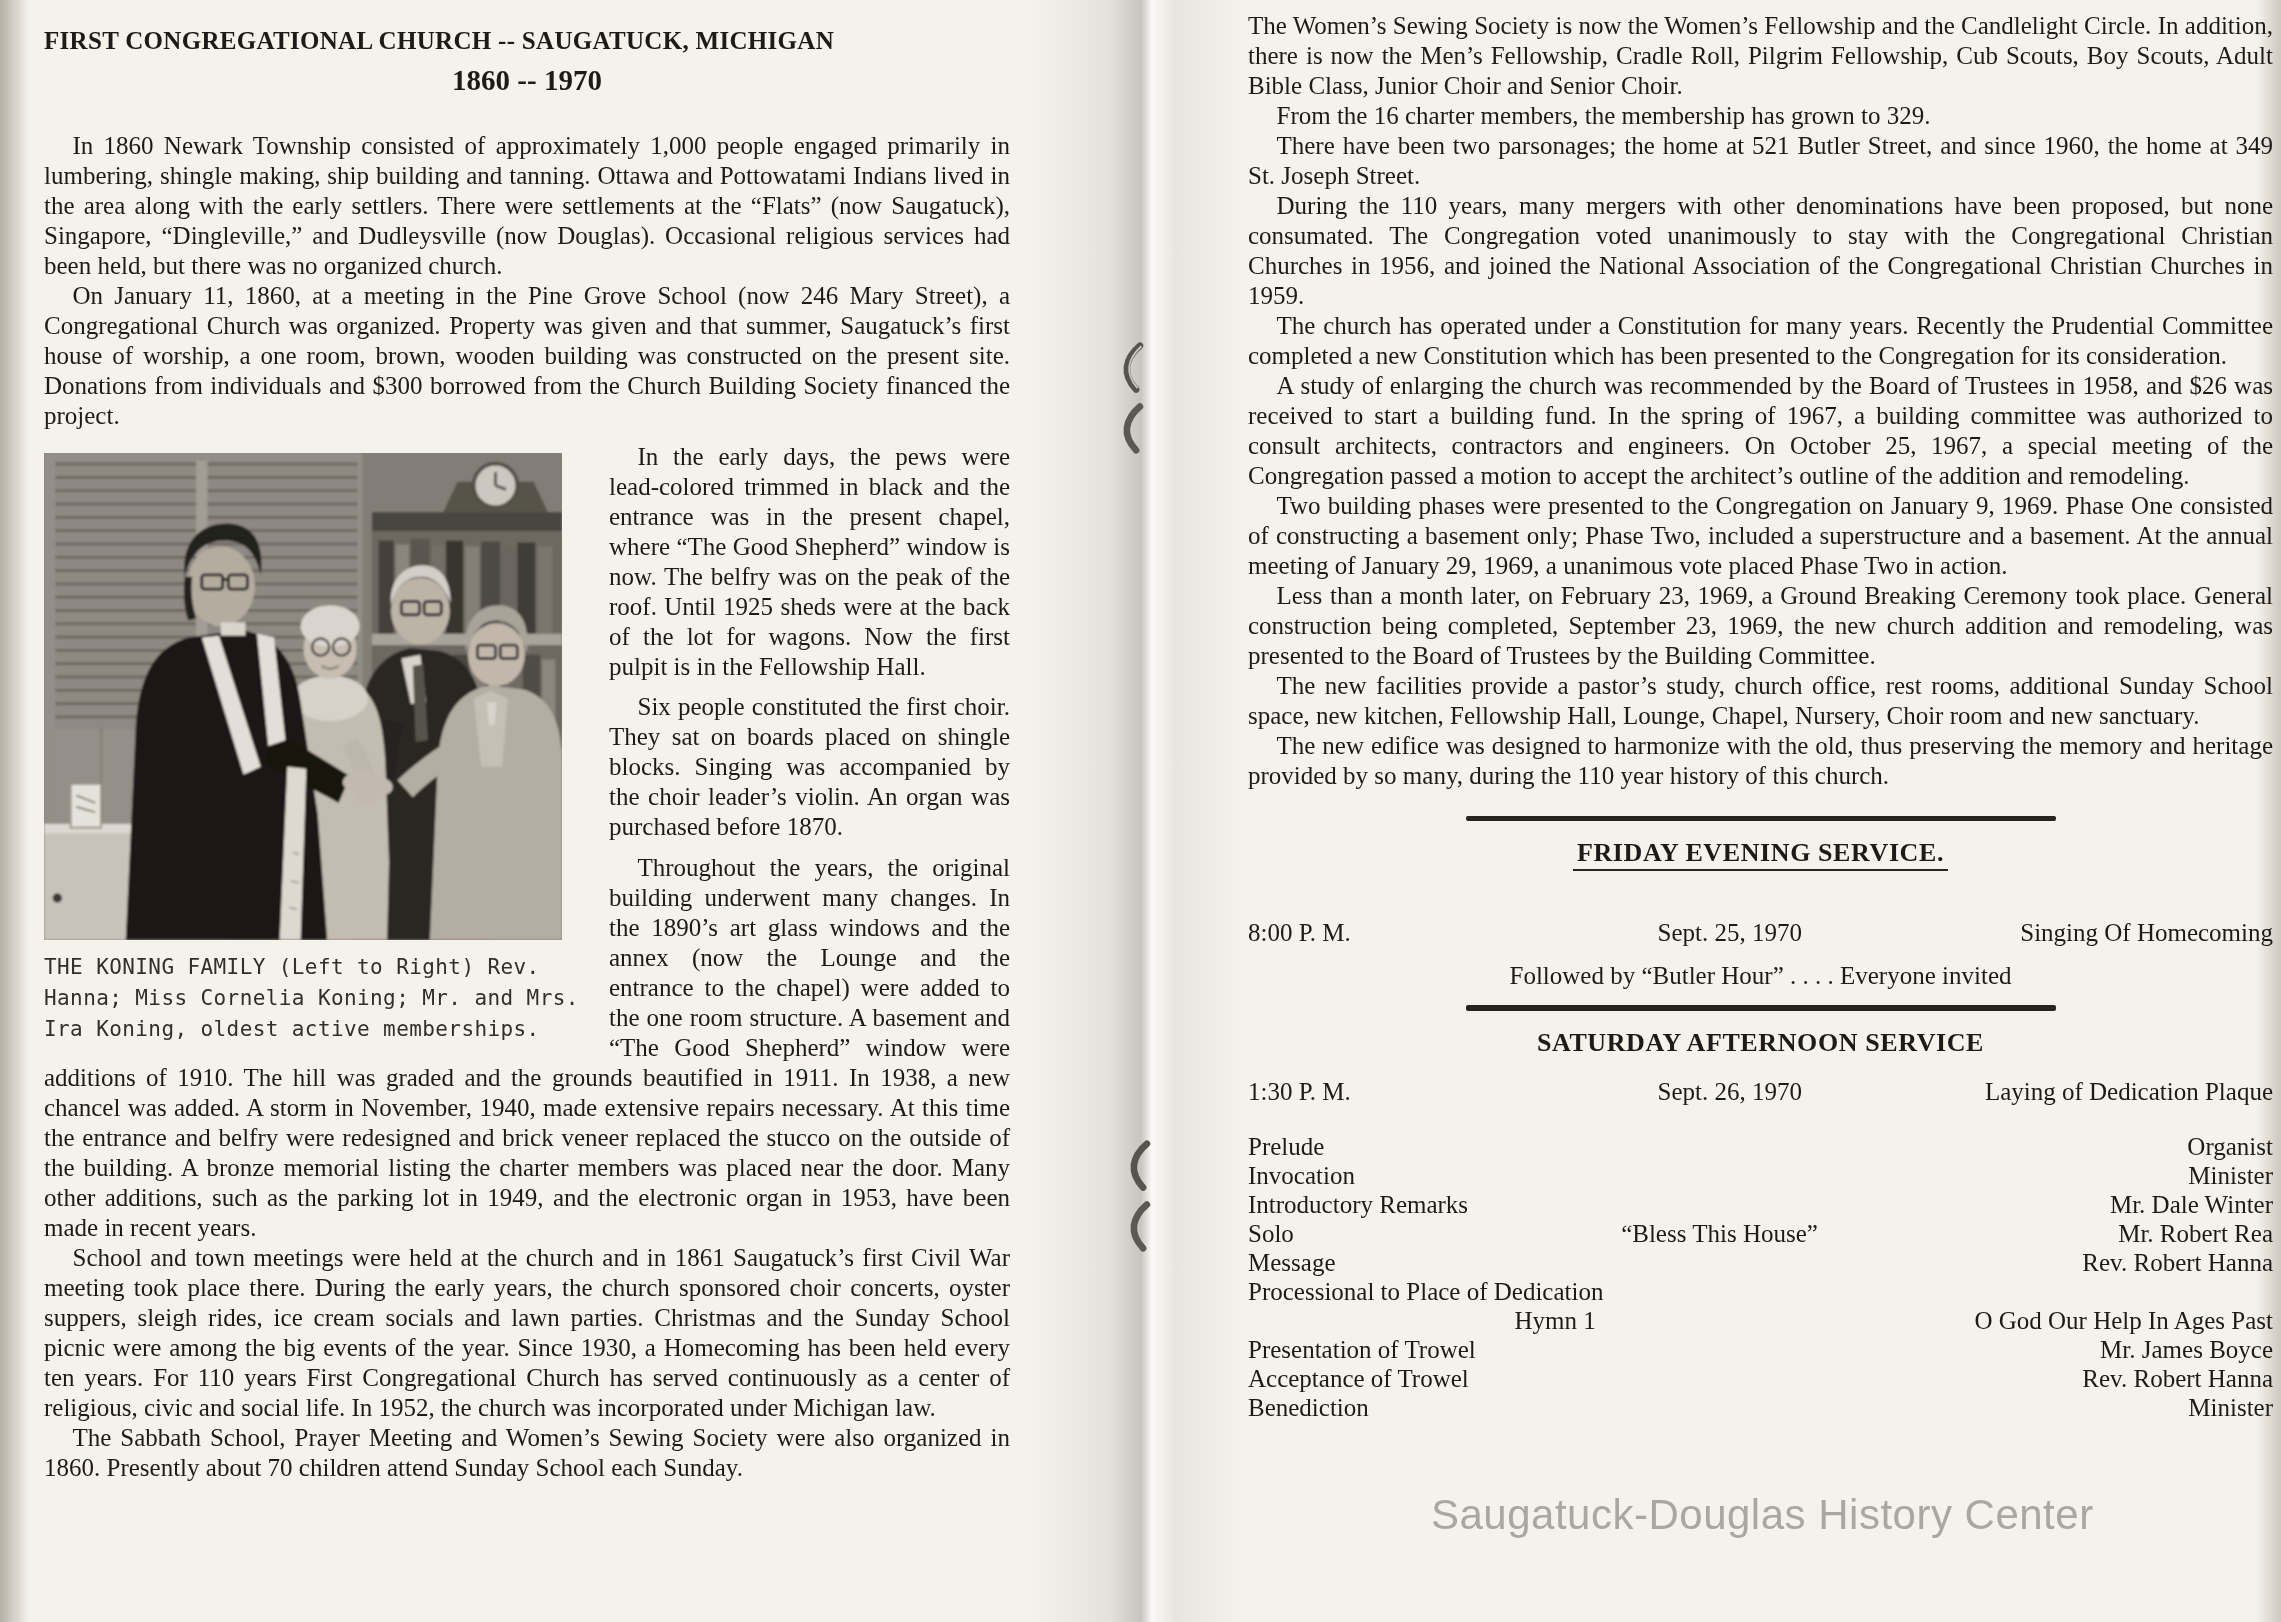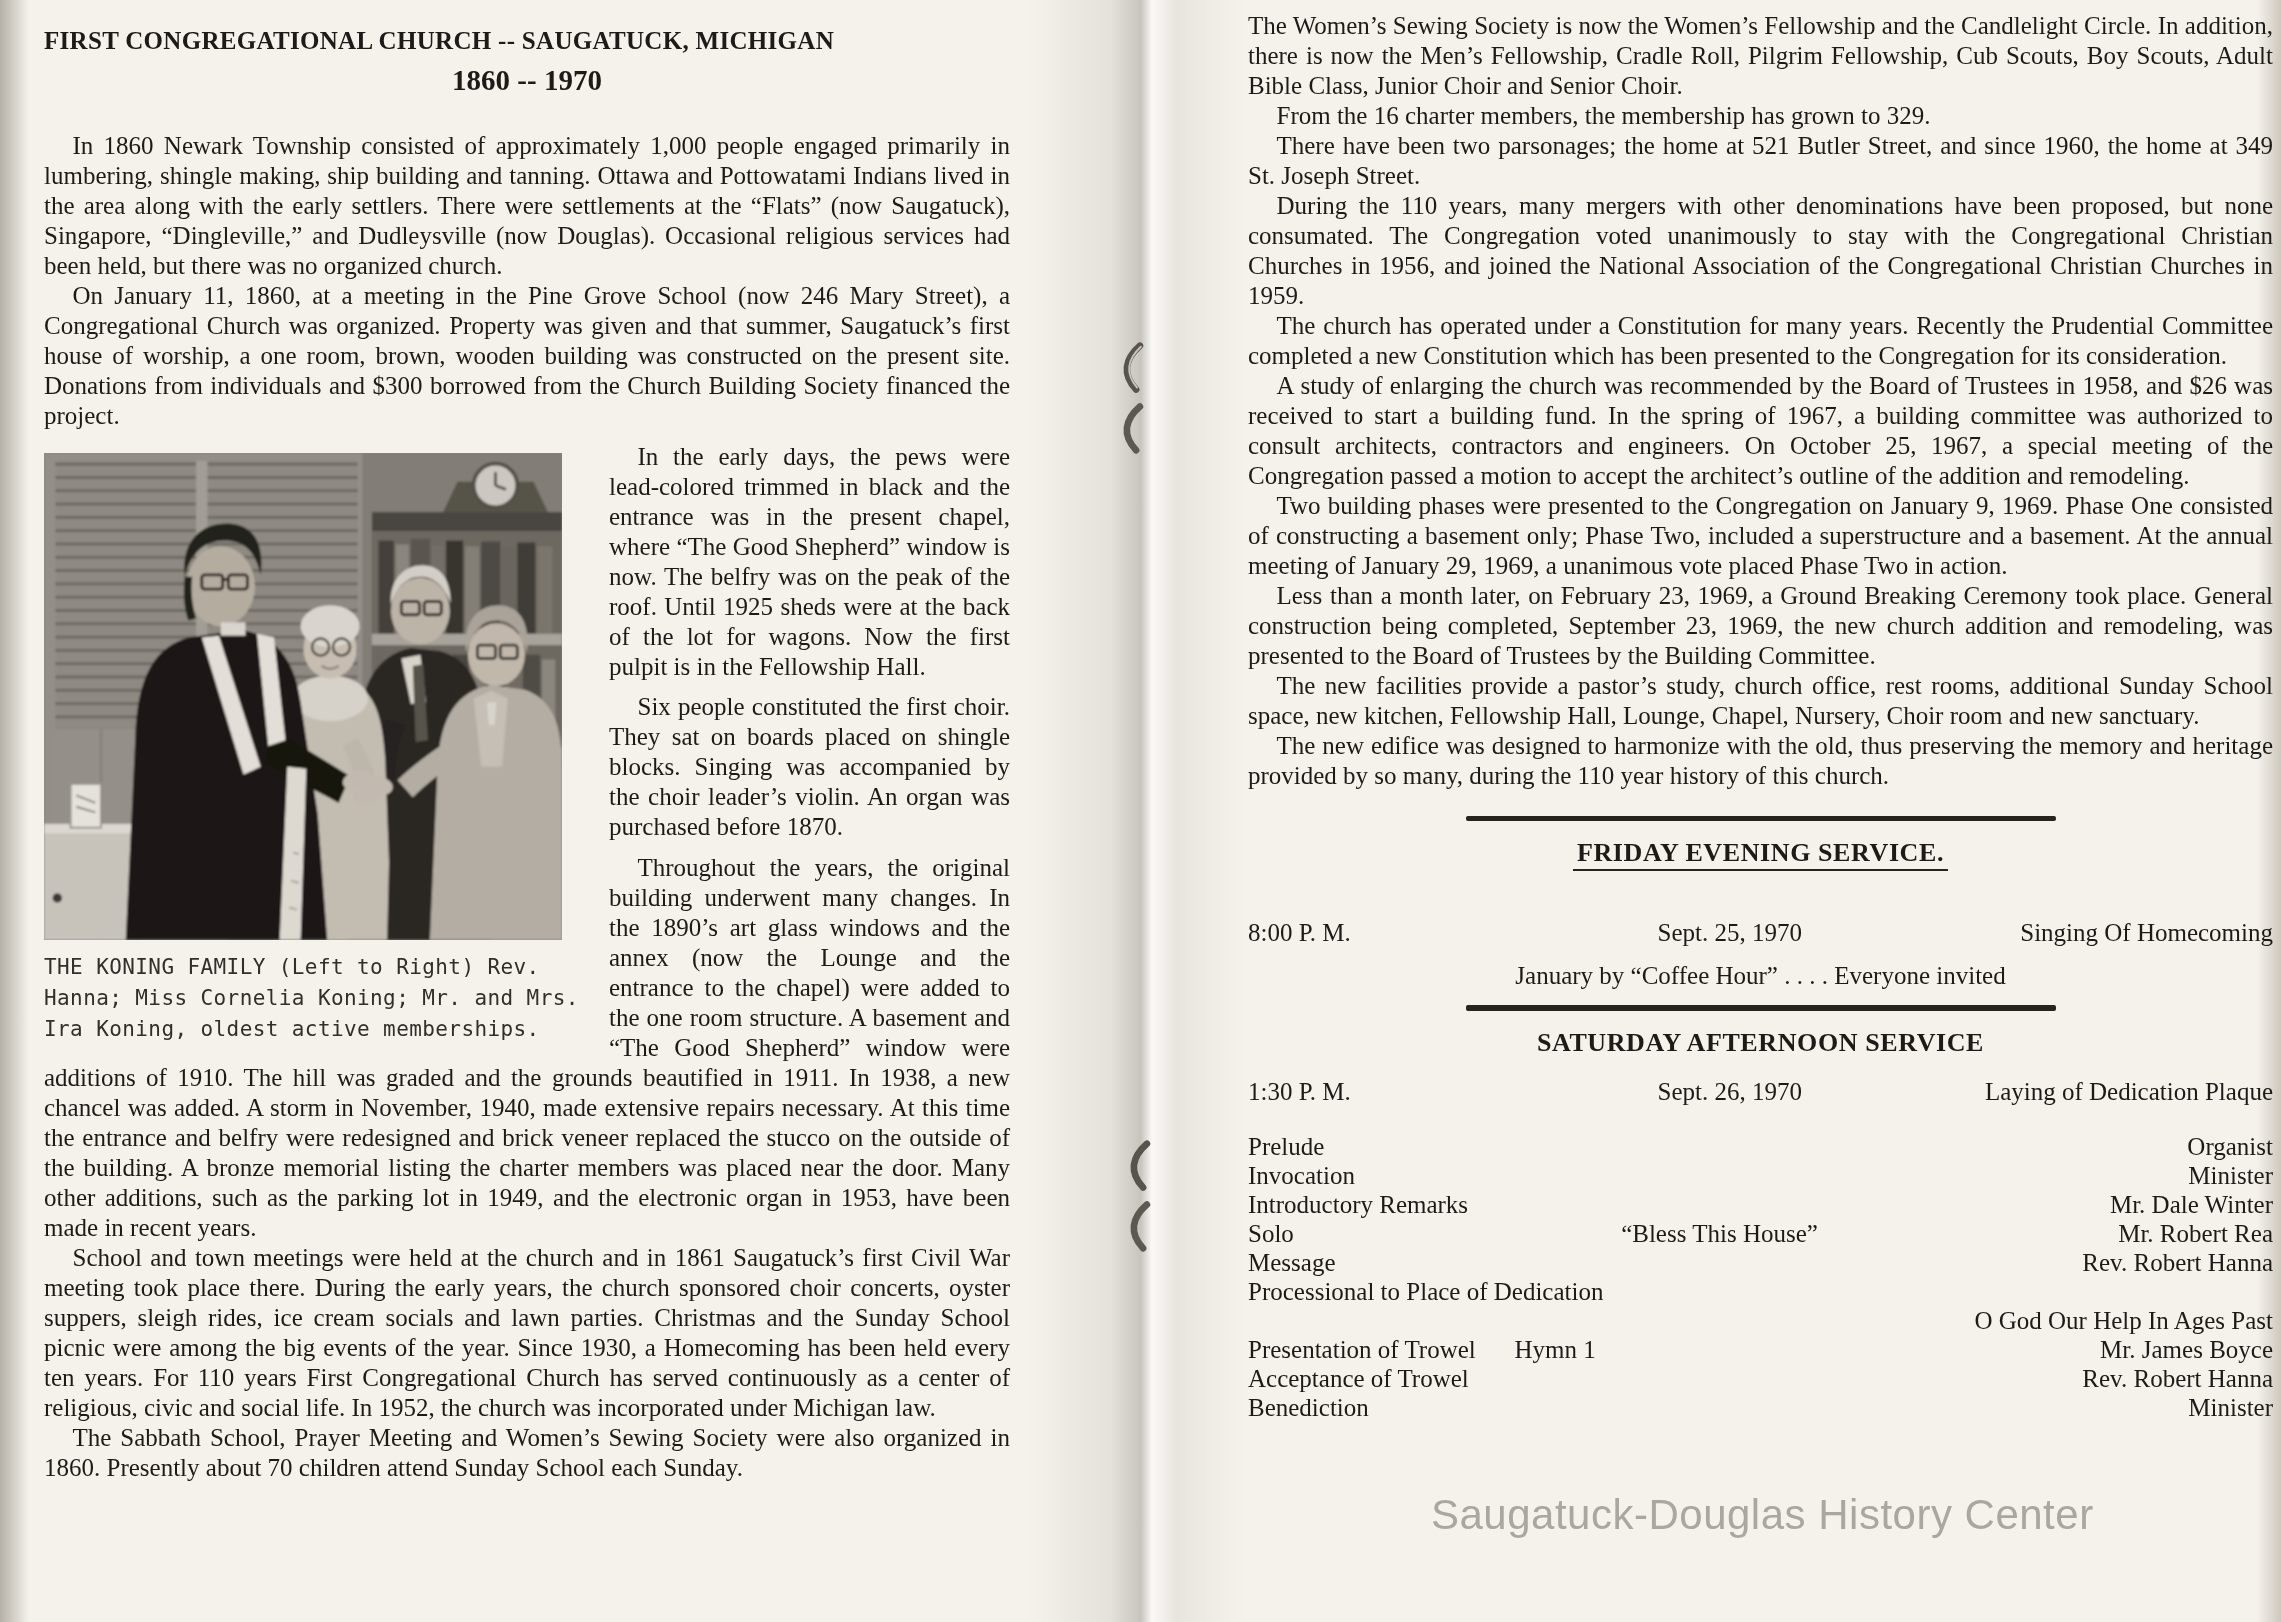--- a/index.html
+++ b/index.html
@@ -55,21 +55,21 @@
   .svc-row{position:relative;display:flex;justify-content:space-between;
     font-size:25px;line-height:30px;margin-top:49px;}
   .svc-row.tight{margin-top:18px;}
   .svc-mid{position:absolute;left:47%;transform:translateX(-50%);}
   .followed{text-align:center;font-size:25px;line-height:30px;margin-top:12.4px;}
 
   .program{margin-top:25px;}
   .prog-row{position:relative;display:flex;font-size:25px;line-height:29px;}
   .prog-row .pr{margin-left:auto;text-align:right;}
   .prog-row .pm{position:absolute;left:46%;transform:translateX(-50%);}
-  .prog-row.hymn .pm{left:26%;transform:none;margin-top:29px;}
+  .prog-row.hymn .pm{left:26%;transform:none;}
 
   
   .watermark{
     position:absolute;left:1431px;top:1491px;width:751px;
     font-family:"Liberation Sans", sans-serif;
     font-size:42px;color:rgba(108,105,100,0.55);
     letter-spacing:0.5px;white-space:nowrap;z-index:5;
   }
 </style>
 </head>
@@ -245,21 +245,21 @@
   <div class="hr-rule"></div>
 
   <div class="svc-title">
     <span class="ul">FRIDAY EVENING SERVICE.</span>
   </div>
   <div class="svc-row">
     <span>8:00 P. M.</span>
     <span class="svc-mid">Sept. 25, 1970</span>
     <span>Singing Of Homecoming</span>
   </div>
-  <div class="followed">January by “Coffee Hour” . . . . Everyone invited</div>
+  <div class="followed">Followed by “Butler Hour” . . . . Everyone invited</div>
 
   <div class="hr-rule second"></div>
 
   <div class="svc-title">SATURDAY AFTERNOON SERVICE</div>
   <div class="svc-row tight">
     <span>1:30 P. M.</span>
     <span class="svc-mid">Sept. 26, 1970</span>
     <span>Laying of Dedication Plaque</span>
   </div>
 

